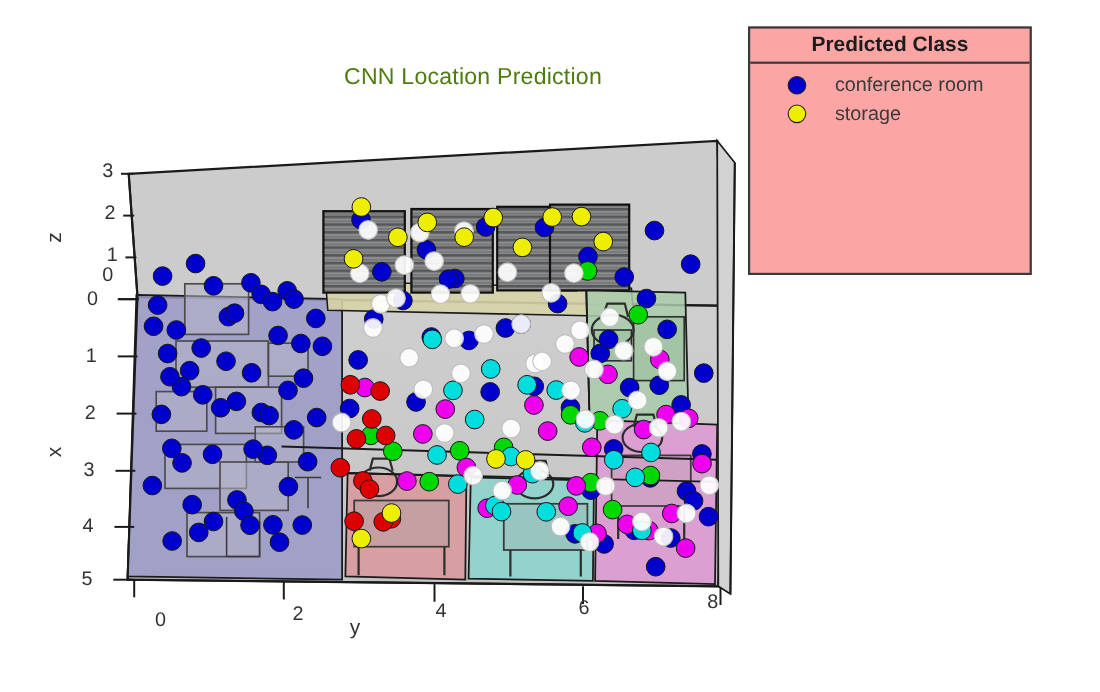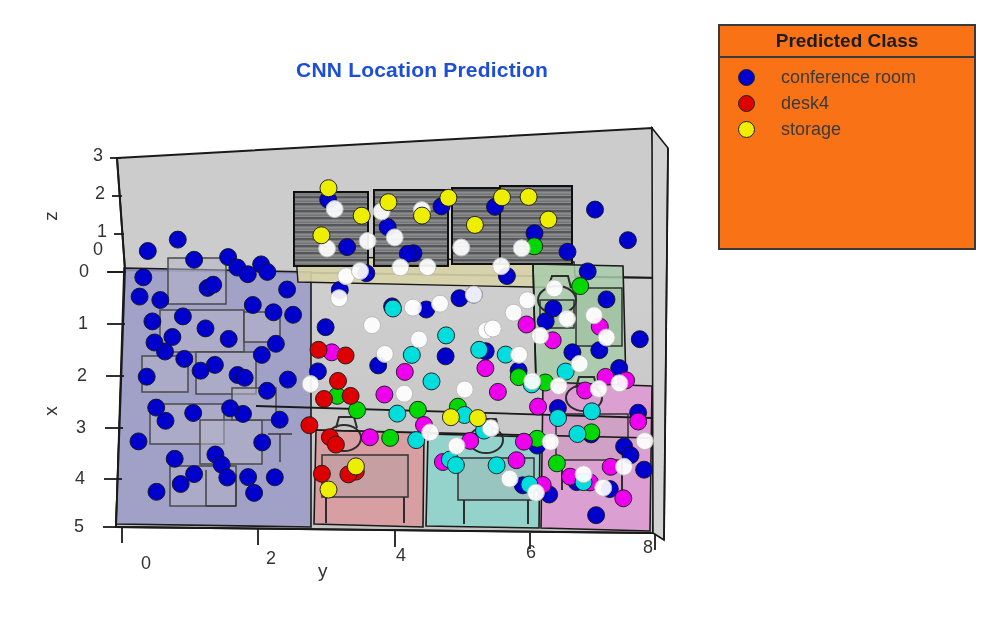--- a/index.html
+++ b/index.html
@@ -5,23 +5,23 @@
   html,body{margin:0;padding:0;}
   body{
     width:1000px;height:629px;background:#ffffff;
     font-family:"Liberation Sans", sans-serif;
     overflow:hidden;position:relative;
   }
   #root{position:absolute;inset:0;}
 
   
   .title-block{
-    position:absolute;left:142px;top:56px;width:560px;
-    text-align:center;color:#1d4ed8;
-    font-size:21px;line-height:27px;letter-spacing:.2px;font-weight:bold;
+    position:absolute;left:150px;top:56px;width:560px;
+    text-align:center;color:#4d7c0f;
+    font-size:21px;line-height:27px;letter-spacing:.2px;
   }
   .title-line{display:block;white-space:nowrap;}
 
   
   #figure{position:absolute;left:0;top:0;width:700px;height:629px;}
   #plotsvg{position:absolute;left:0;top:0;}
 
   
   .axis-name{
     position:absolute;color:#333;font-size:19px;
@@ -29,31 +29,31 @@
   .axis-name.rot{transform:rotate(-90deg);transform-origin:center center;}
 
   
   .tick{
     position:absolute;color:#333;font-size:18px;
     text-align:center;width:24px;
   }
 
   
   #legend{
-    position:absolute;left:718px;top:24px;width:258px;height:226px;
-    background:#f97316;border:2px solid #3a3a3a;box-sizing:border-box;
+    position:absolute;left:680px;top:24px;width:258px;height:226px;
+    background:#fca5a5;border:2px solid #3a3a3a;box-sizing:border-box;
   }
   #legend-title{
     height:30px;line-height:30px;text-align:center;
     font-size:19px;font-weight:bold;color:#1c1c1c;
     border-bottom:2px solid #3a3a3a;
   }
   #legend-items{padding:6px 0 0 0;}
   .legend-row{
-    display:flex;align-items:center;height:26px;padding-left:18px;
+    display:flex;align-items:center;height:26px;padding-left:34px;
   }
   .legend-swatch{
     width:17px;height:17px;border-radius:50%;
     border:1px solid #222;box-sizing:border-box;flex:0 0 auto;
   }
   .legend-label{
     margin-left:26px;font-size:18px;color:#3a3a3a;white-space:nowrap;
   }
 </style>
 </head>
@@ -445,23 +445,19 @@
   </div>
 
   <div id="legend">
     <div id="legend-title">Predicted Class</div>
     <div id="legend-items">
         <div class="legend-row">
           <span class="legend-swatch" style="background: rgb(0, 0, 204);"></span>
           <span class="legend-label">conference room</span>
         </div>
         <div class="legend-row">
-          <span class="legend-swatch" style="background: rgb(221, 0, 0);"></span>
-          <span class="legend-label">desk4</span>
-        </div>
-        <div class="legend-row">
           <span class="legend-swatch" style="background: rgb(238, 238, 0);"></span>
           <span class="legend-label">storage</span>
         </div>
       </div>
   </div>
 
 </div>
 
 </body></html>

